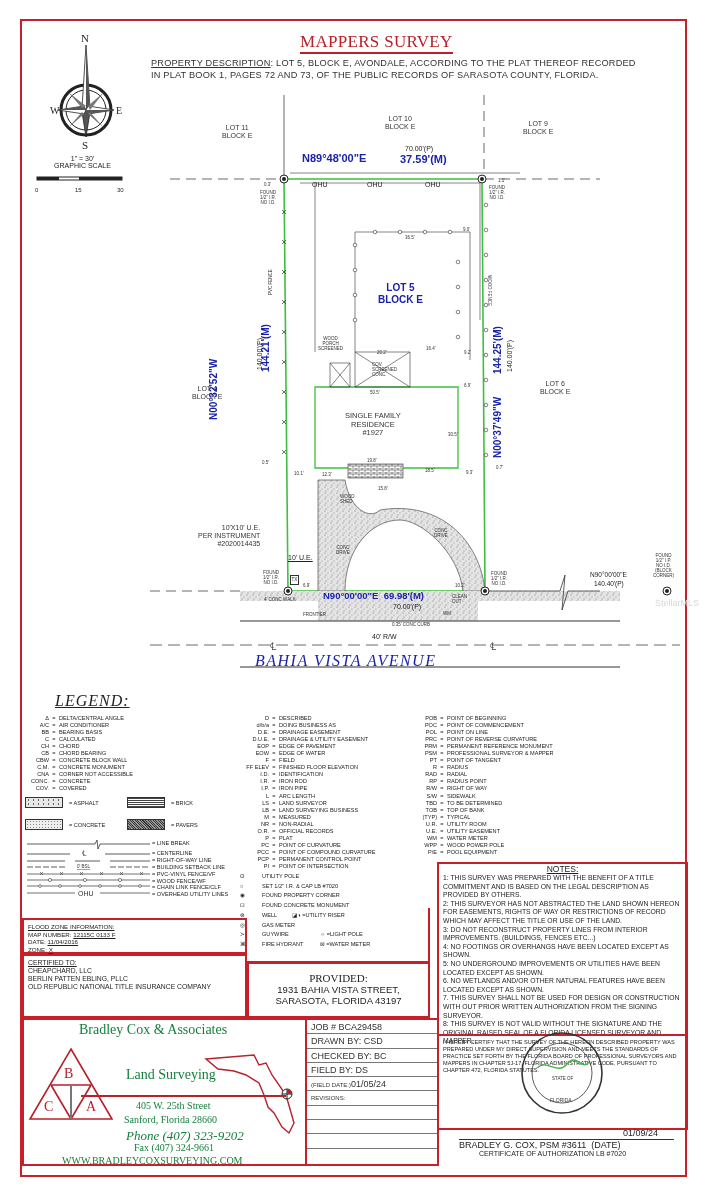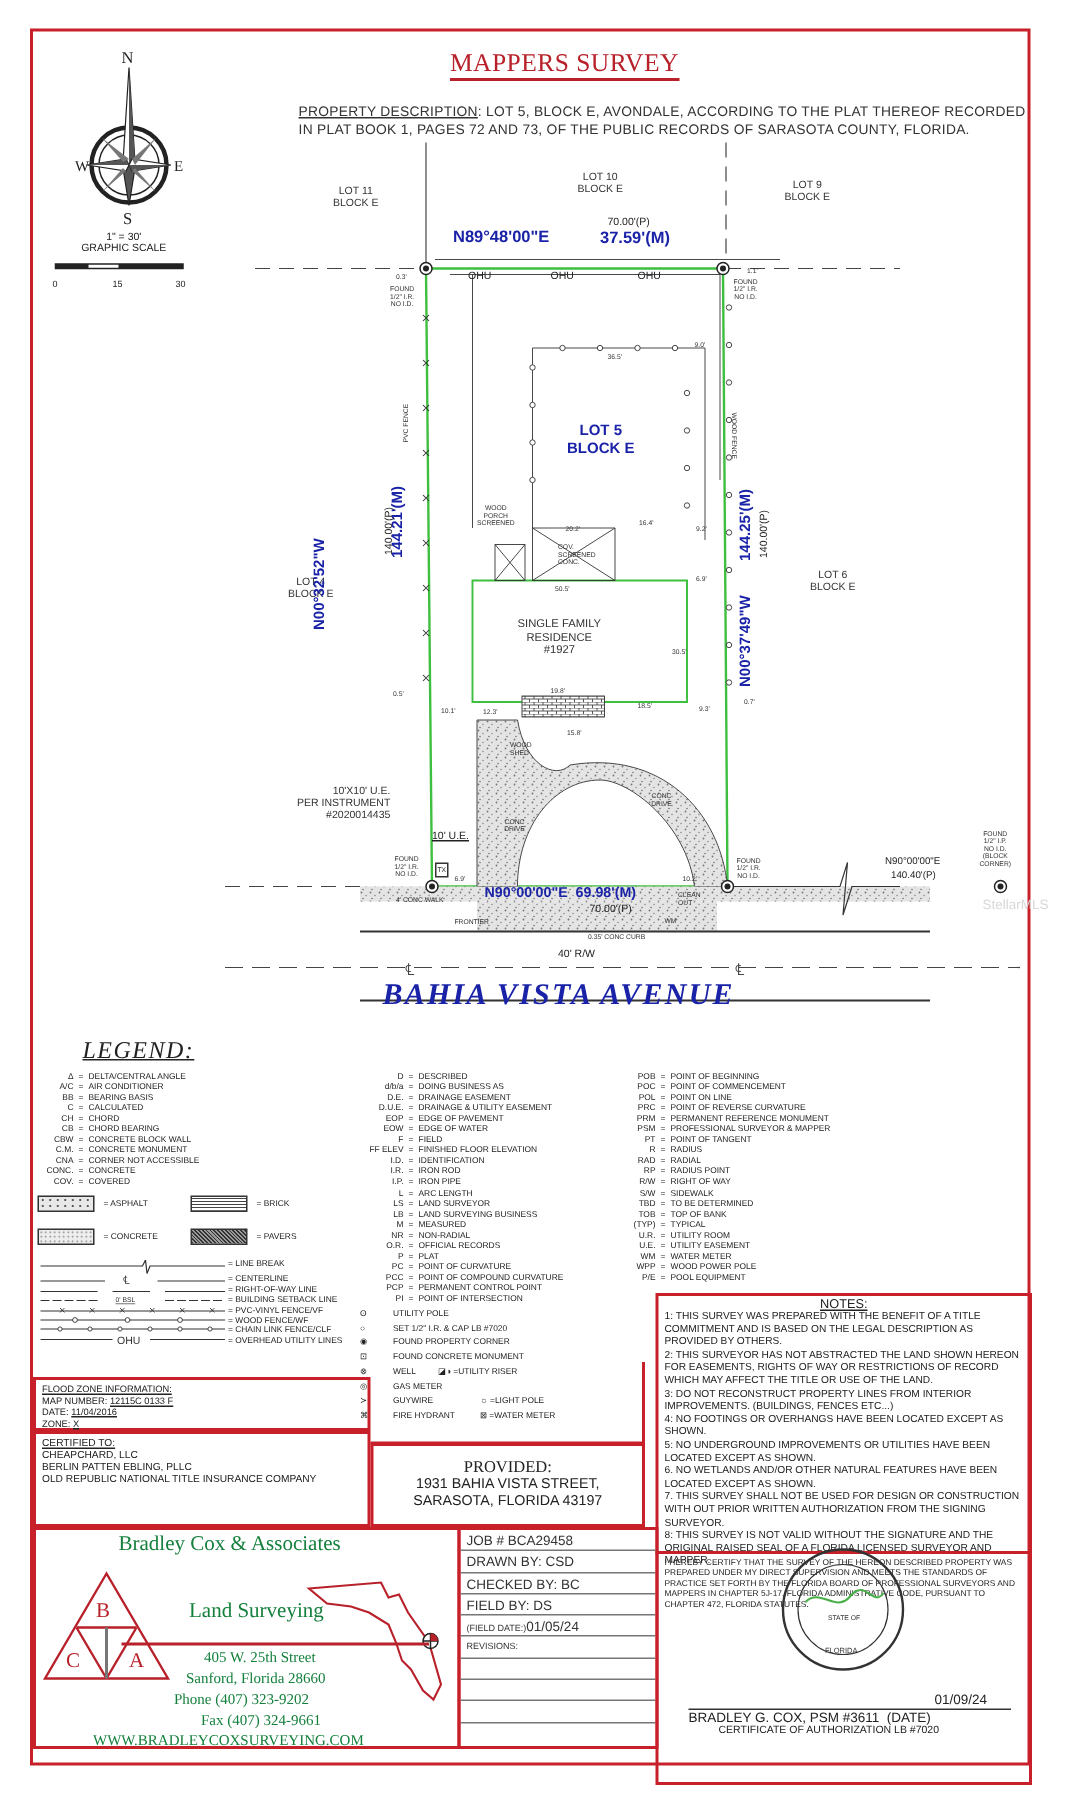--- a/index.html
+++ b/index.html
@@ -1,36 +1,36 @@
 <!DOCTYPE html>
 <html><head>
 <meta charset="utf-8">
 <style>
   * { box-sizing: border-box; margin: 0; padding: 0; }
   html, body { width: 728px; height: 1200px; background: #fff; overflow: hidden; }
   body { position: relative; font-family: "Liberation Sans", sans-serif; color: #222; }
   .abs { position: absolute; }
   .frame { position: absolute; left: 20px; top: 19px; width: 667px; height: 1158px; border: 2px solid #c8202a; }
   .title { position: absolute; left: 300px; top: 32px; font-family: "Liberation Serif", serif; font-size: 17px; color: #b8202a; border-bottom: 2px solid #b8202a; letter-spacing: 0.3px; }
-  .desc { position: absolute; left: 151px; top: 69px; width: 490px; font-size: 9.2px; line-height: 11.5px; color: #333; letter-spacing: 0.2px; margin-left: 48px; }
+  .desc { position: absolute; left: 151px; top: 58px; width: 490px; font-size: 9.2px; line-height: 11.5px; color: #333; letter-spacing: 0.2px; }
   .desc u { text-decoration: underline; }
   .lbl { position: absolute; font-size: 7px; color: #333; text-align: center; line-height: 8px; }
   .blue { color: #1a23a8; font-weight: bold; }
   .sm { font-size: 4.5px; line-height: 5px; color: #333; position: absolute; }
   .legend-title { position: absolute; left: 55px; top: 692px; font-family: "Liberation Serif", serif; font-style: italic; font-size: 16px; text-decoration: underline; letter-spacing: 1px; }
   .leg-list { position: absolute; font-size: 5.6px; line-height: 7.05px; color: #222; }
   .leg-list .row { display: flex; white-space: nowrap; }
   .leg-list .ab { display: inline-block; text-align: right; }
   .leg-list .eq { display: inline-block; width: 10px; text-align: center; }
   .box { position: absolute; border: 2px solid #c8202a; }
   .notes { font-size: 6.8px; line-height: 8.6px; color: #222; padding: 0 4px; }
   .notes-title { text-align: center; font-size: 8.5px; text-decoration: underline; }
   .tb-row { border-bottom: 1px solid #777; height: 14.3px; font-size: 9px; padding-left: 4px; line-height: 14px; color: #333; white-space: nowrap; }
   .red { color: #15803d; font-family: "Liberation Serif", serif; text-align: center; }
-  .street { position: absolute; left: 255px; top: 652px; font-family: "Liberation Serif", serif; font-style: italic; font-weight: bold; font-size: 20px; color: #1a23a8; letter-spacing: 1.5px; }
+  .street { position: absolute; left: 255px; top: 652px; font-family: "Liberation Serif", serif; font-style: italic; font-weight: normal; font-size: 16px; color: #1a23a8; letter-spacing: 1.5px; }
 </style>
 </head>
 <body>
 
 <div class="frame"></div>
 
 <div class="title">MAPPERS SURVEY</div>
 
 <div class="desc">
   <u>PROPERTY DESCRIPTION</u><span>: LOT 5, BLOCK E, AVONDALE, ACCORDING TO THE PLAT THEREOF RECORDED IN PLAT BOOK 1, PAGES 72 AND 73, OF THE PUBLIC RECORDS OF SARASOTA COUNTY, FLORIDA.</span>
@@ -705,38 +705,38 @@
   <svg class="abs" style="left:180px;top:25px;" width="100" height="95">
     <path d="M2 14 L50 10 L55 20 L62 18 L68 30 L82 50 L90 78 L85 88 L78 82 L70 68 L64 62 L60 50 L55 38 L42 30 L30 26 L14 24 Z" fill="none" stroke="#b8202a" stroke-width="1.4"></path>
     <circle cx="83" cy="49" r="5" fill="#fff" stroke="#222" stroke-width="1"></circle>
     <path d="M83 44 V54 M78 49 H88" stroke="#222" stroke-width="1"></path>
     <path d="M83 44 A5 5 0 0 1 88 49 H83 Z" fill="#b8202a"></path>
   </svg>
   <div class="abs" style="left:57px;top:75px;width:205px;height:1.5px;background:#b8202a;"></div>
   <div class="red abs" style="left:102px;top:47px;font-size:14px;">Land Surveying</div>
   <div class="red abs" style="left:112px;top:80px;font-size:10px;">405 W. 25th Street</div>
   <div class="red abs" style="left:100px;top:94px;font-size:10px;">Sanford, Florida 28660</div>
-  <div class="red abs" style="left:92px;top:108px;font-size:10px;">Phone (407) 323-9202</div>
+  <div class="red abs" style="left:102px;top:108px;font-size:13px;font-style:italic;">Phone (407) 323-9202</div>
   <div class="red abs" style="left:110px;top:122px;font-size:10px;">Fax (407) 324-9661</div>
   <div class="red abs" style="left:38px;top:135px;font-size:10px;">WWW.BRADLEYCOXSURVEYING.COM</div>
 </div>
 
 <div class="box" style="left:305px;top:1018px;width:134px;height:148px;">
   <div class="tb-row">JOB # BCA29458</div>
   <div class="tb-row">DRAWN BY: CSD</div>
   <div class="tb-row">CHECKED BY: BC</div>
   <div class="tb-row">FIELD BY: DS</div>
   <div class="tb-row"><span style="font-size:6px;">(FIELD DATE:)</span><span>01/05/24</span></div>
   <div class="tb-row" style="font-size:6px;">REVISIONS:</div>
   <div class="tb-row"></div>
   <div class="tb-row"></div>
   <div class="tb-row"></div>
 </div>
 
-<div class="box" style="left:437px;top:1034px;width:251px;height:156px;">
+<div class="box" style="left:437px;top:1034px;width:251px;height:96px;">
   <div style="font-size:5.6px;line-height:7px;padding:3px 4px;color:#222;">I HEREBY CERTIFY THAT THE SURVEY OF THE HEREON DESCRIBED PROPERTY WAS PREPARED UNDER MY DIRECT SUPERVISION AND MEETS THE STANDARDS OF PRACTICE SET FORTH BY THE FLORIDA BOARD OF PROFESSIONAL SURVEYORS AND MAPPERS IN CHAPTER 5J-17, FLORIDA ADMINISTRATIVE CODE, PURSUANT TO CHAPTER 472, FLORIDA STATUTES.</div>
   <svg class="abs" style="left:78px;top:-8px;" width="90" height="90">
     <circle cx="45" cy="45" r="40" fill="none" stroke="#333" stroke-width="1.6"></circle>
     <circle cx="45" cy="45" r="30" fill="none" stroke="#333" stroke-width="0.8"></circle>
     <text x="35" y="52" font-size="4.5" fill="#333">STATE OF</text>
     <text x="33" y="74" font-size="5" fill="#333">FLORIDA</text>
     <path d="M20 40 C30 30 40 48 50 36 S65 44 72 34" stroke="#48b048" stroke-width="1.4" fill="none"></path>
   </svg>
   <div class="abs" style="left:184px;top:92px;font-size:9px;">01/09/24</div>
   <div class="abs" style="left:20px;top:103px;width:215px;height:1px;background:#333;"></div>

